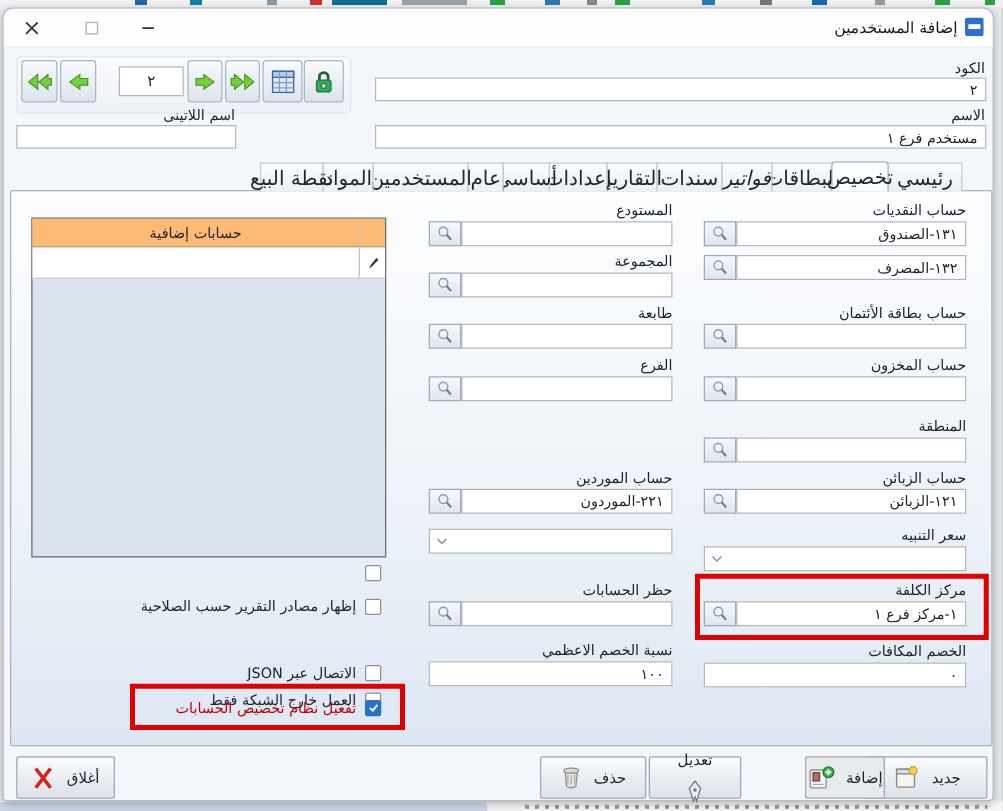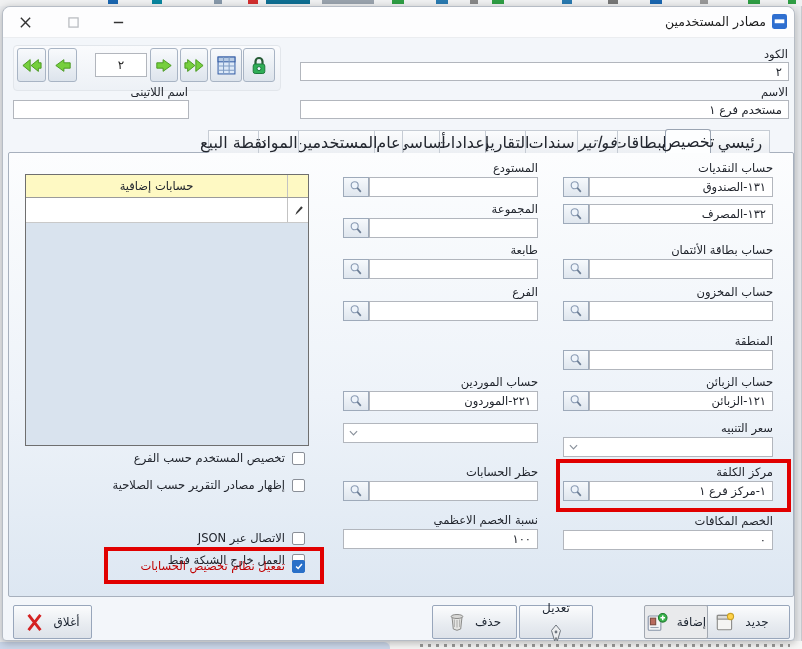--- a/index.html
+++ b/index.html
@@ -60,21 +60,21 @@
     padding:0 6px;direction:rtl;text-align:right;font-family:inherit;height:20px;}
   .lookup{width:26px;height:20px;background:linear-gradient(#f6f9fc,#dfe6ee);border:1px solid #9eaaba;
     display:flex;align-items:center;justify-content:center;padding:0;cursor:pointer;}
   .combo{flex:1;display:flex;align-items:center;height:20px;border:1px solid #b2b6bd;background:#fff;}
   .combo-value{flex:1;font-size:11.5px;color:#20242c;padding:0 6px;}
   .chev{width:18px;display:flex;align-items:center;justify-content:center;}
 
   
   .table{position:absolute;left:25px;top:174px;width:284px;height:272px;border:1px solid #6f6f6f;
     background:#d9e3ee;display:flex;flex-direction:column;}
-  .thead{display:flex;height:23px;background:#fef9c3;border-bottom:1px solid #9b9b9b;}
+  .thead{display:flex;height:23px;background:#fdba74;border-bottom:1px solid #9b9b9b;}
   .trow{display:flex;height:25px;background:#fff;border-bottom:1px solid #c9c9c9;}
   .tind{width:21px;border-left:1px solid #c3c3c3;display:flex;align-items:center;justify-content:center;}
   .thcell{flex:1;display:flex;align-items:center;justify-content:center;font-size:11.5px;color:#20242c;}
   .tcell{flex:1;}
   .tbody{flex:1;}
 
   
   .cbrow{position:absolute;right:497px;height:16px;display:flex;align-items:center;gap:7px;cursor:pointer;}
   .cb{width:13px;height:13px;background:#fff;border:1px solid #8a8f98;border-radius:2px;flex:0 0 auto;
     display:flex;align-items:center;justify-content:center;}
@@ -114,21 +114,21 @@
   <div class="botstrip-l"></div>
   <div class="rightsliver"></div>
 
   <div class="dialog"></div>
 
   <div class="titlebar"></div>
   <svg class="title-icon" viewBox="0 0 14 14">
     <rect width="14" height="14" rx="2" fill="#2f6fd0"></rect>
       <rect x="2.5" y="5" width="9" height="3.6" fill="#fff"></rect>
   </svg>
-  <div class="title-text">مصادر المستخدمين</div>
+  <div class="title-text">إضافة المستخدمين</div>
   <button class="wbtn" style="left:10px;">
     <svg width="13" height="13" viewBox="0 0 14 14">
       <path d="M2 2 L12 12 M12 2 L2 12" stroke="#333" stroke-width="1.5" fill="none"></path>
       </svg>
   </button>
   <button class="wbtn" style="left:58px;">
     <svg width="11" height="11" viewBox="0 0 12 12">
       <rect x="1" y="1" width="10" height="10" fill="none" stroke="#b9bcc1" stroke-width="1.4"></rect>
       </svg>
   </button>
@@ -406,21 +406,20 @@
           <path d="M1.5 11 L2.8 7.6 L8 1.2 L9.8 3 L4.4 8.6 Z" fill="#3a3a3a"></path>
           </svg>
       </div>
       <div class="tcell"></div>
     </div>
     <div class="tbody"></div>
   </div>
 
   <div class="cbrow" style="top:450px;">
     <span class="cb"></span>
-    <span class="cblabel">تخصيص المستخدم حسب الفرع</span>
   </div>
   <div class="cbrow" style="top:477px;">
     <span class="cb"></span>
     <span class="cblabel">إظهار مصادر التقرير حسب الصلاحية</span>
   </div>
   <div class="cbrow" style="top:504px;margin-top:48px;">
     <span class="cb"></span>
     <span class="cblabel">العمل خارج الشبكة فقط</span>
   </div>
   <div class="cbrow" style="top:530px;">

